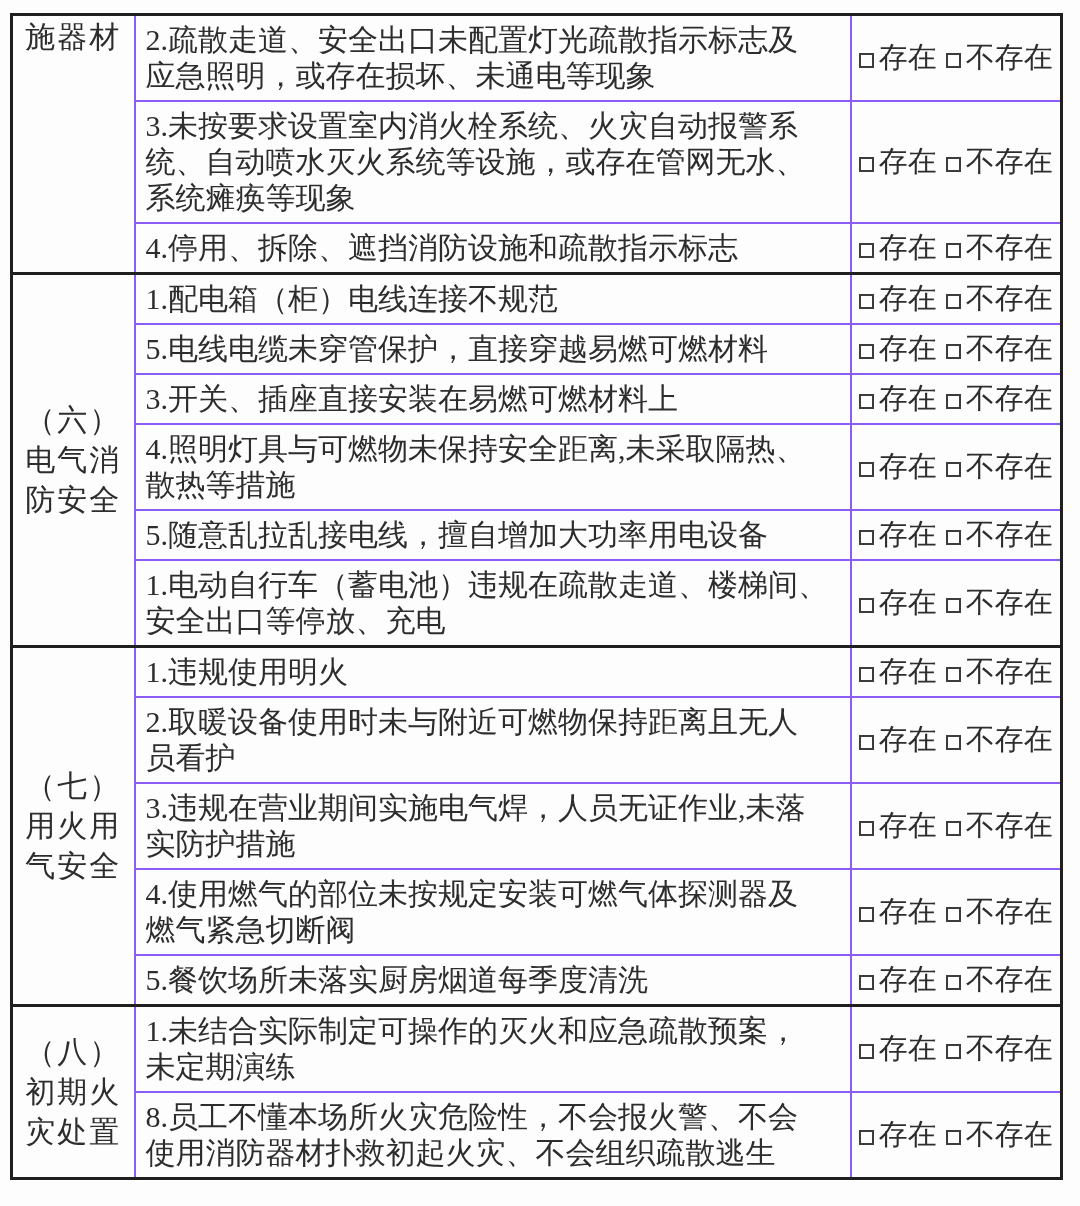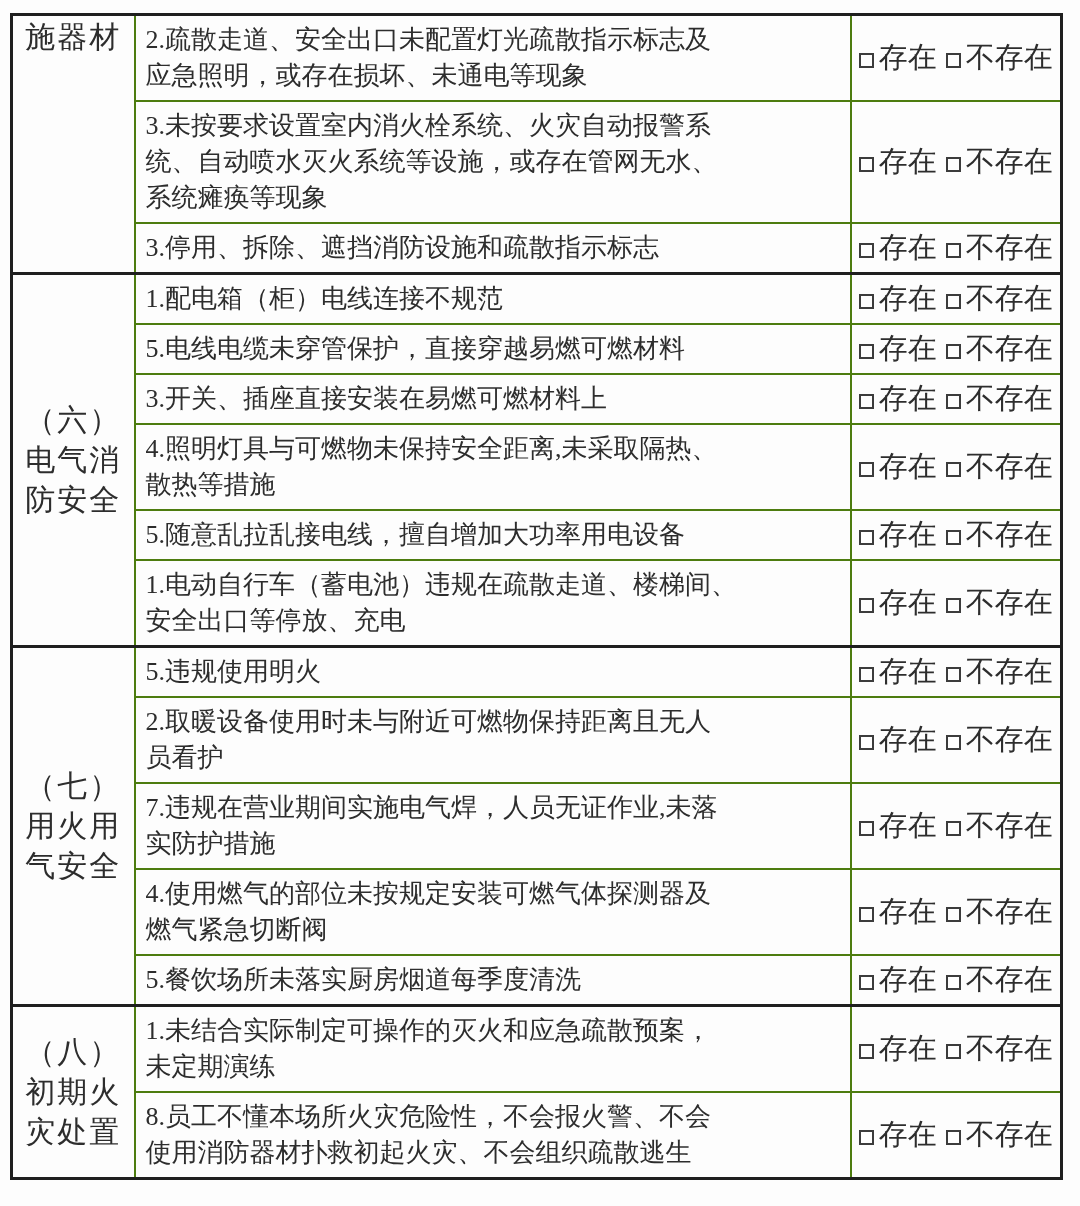--- a/index.html
+++ b/index.html
@@ -22,36 +22,36 @@
     border-collapse: collapse;
     table-layout: fixed;
     width: 1050px;
     border: 3px solid #1f1f1f;
     background: #fdfdfd;
   }
   col.c-cat   { width: 123px; }
   col.c-item  { width: 716px; }
   col.c-check { width: 211px; }
   td {
-    border: 2px solid #4d7c0f;
+    border: 2px solid #8b5cf6;
     box-sizing: border-box;
   }
   tr.section-start td { border-top: 3px solid #1f1f1f; }
   td.cat {
     text-align: center;
     vertical-align: middle;
     font-size: 30px;
     line-height: 40px;
     letter-spacing: 2px;
     white-space: pre-wrap;
     padding: 2px 2px;
   }
   td.cat.top { vertical-align: top; padding-top: 1px; }
   td.item {
-    font-size: 26px;
+    font-size: 30px;
     line-height: 36px;
     padding: 6px 6px 6px 10px;
     white-space: pre-wrap;
     height: 48px;
     vertical-align: middle;
   }
   td.check {
     padding: 2px 4px;
     vertical-align: middle;
   }
@@ -120,21 +120,21 @@
                 <span>存在</span>
               </label>
               <label class="opt">
                 <span class="box"></span>
                 <span>不存在</span>
               </label>
             </div>
           </td>
         </tr>
         <tr>
-          <td class="item">3.停用、拆除、遮挡消防设施和疏散指示标志</td>
+          <td class="item">4.停用、拆除、遮挡消防设施和疏散指示标志</td>
           <td class="check">
             <div class="check-inner">
               <label class="opt">
                 <span class="box"></span>
                 <span>存在</span>
               </label>
               <label class="opt">
                 <span class="box"></span>
                 <span>不存在</span>
               </label>
@@ -233,21 +233,21 @@
                 <span class="box"></span>
                 <span>不存在</span>
               </label>
             </div>
           </td>
         </tr>
         <tr class="section-start">
           <td class="cat" rowspan="5">（七）
 用火用
 气安全</td>
-          <td class="item">5.违规使用明火</td>
+          <td class="item">1.违规使用明火</td>
           <td class="check">
             <div class="check-inner">
               <label class="opt">
                 <span class="box"></span>
                 <span>存在</span>
               </label>
               <label class="opt">
                 <span class="box"></span>
                 <span>不存在</span>
               </label>
@@ -264,21 +264,21 @@
                 <span>存在</span>
               </label>
               <label class="opt">
                 <span class="box"></span>
                 <span>不存在</span>
               </label>
             </div>
           </td>
         </tr>
         <tr>
-          <td class="item">7.违规在营业期间实施电气焊，人员无证作业,未落
+          <td class="item">3.违规在营业期间实施电气焊，人员无证作业,未落
 实防护措施</td>
           <td class="check">
             <div class="check-inner">
               <label class="opt">
                 <span class="box"></span>
                 <span>存在</span>
               </label>
               <label class="opt">
                 <span class="box"></span>
                 <span>不存在</span>

